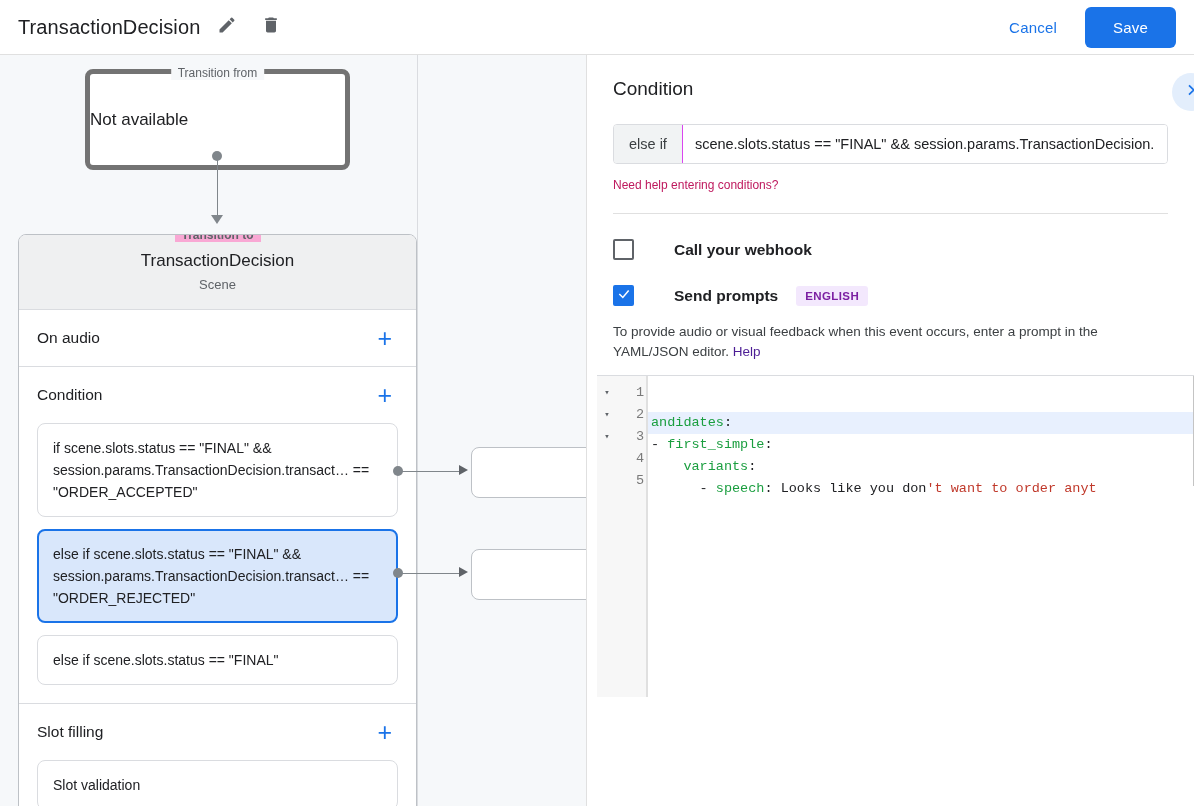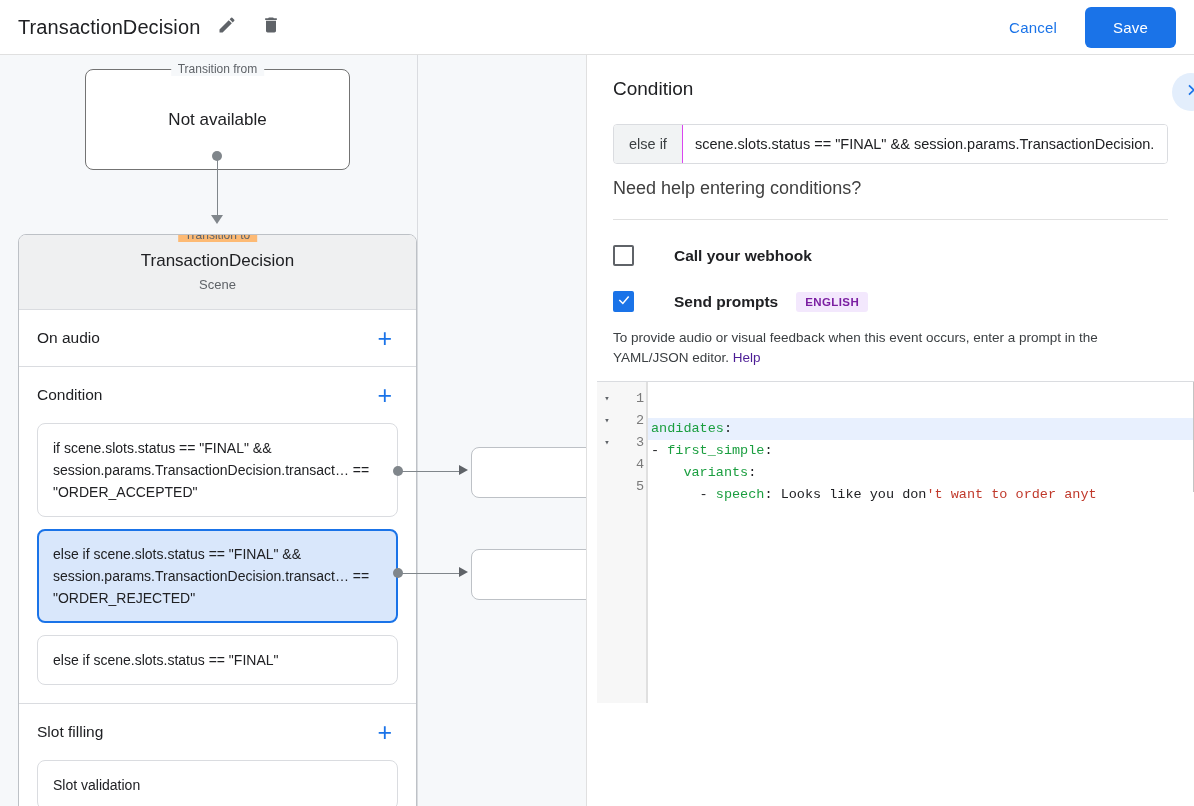--- a/index.html
+++ b/index.html
@@ -40,30 +40,30 @@
   }
 
   
   .canvas {
     position:absolute; top:55px; left:0; width:586px; height:751px;
     background:#f6f8fa; overflow:hidden;
   }
 
   .node-from {
     position:absolute; left:85px; top:14px; width:265px; height:101px;
-    background:#fff; border:1px solid #737373; border-radius:8px;
-    display:flex; align-items:center; justify-content:center;
+    background:#fff; border:5px solid #737373; border-radius:8px;
+    display:flex; align-items:center; 
   }
   .node-from .lbl { font-size:17px; color:#202124; }
   .legend {
     position:absolute; top:-8px; left:50%; transform:translateX(-50%);
     background:#f6f8fa; padding:0 7px; font-size:12px; color:#5f6368;
     white-space:nowrap;
   }
-  .legend.on-grey { background:#fdba74; }
+  .legend.on-grey { background:#f9a8d4;font-weight:bold; }
 
   .dot {
     position:absolute; width:10px; height:10px; border-radius:50%;
     background:#80868b;
   }
   .vline {
     position:absolute; background:#80868b; width:1.5px;
   }
   .arrowdown {
     position:absolute; width:0; height:0;
@@ -146,22 +146,22 @@
     background:#f1f3f4; border-right:1px solid #d946ef;
     display:flex; align-items:center; padding:0 15px;
     font-size:14.5px; color:#3c4043; white-space:nowrap;
   }
   .cond-input {
     flex:1; border:none; outline:none; font-size:14.5px; color:#202124;
     padding:0 12px; font-family:"Liberation Sans", sans-serif;
     background:#fff;
   }
   .link {
-    display:inline-block; margin-top:14px; color:#404040;
-    font-size:18px; cursor:pointer;
+    display:inline-block; margin-top:14px; color:#be185d;
+    font-size:12px; cursor:pointer;
   }
   .rp-hr {
     margin-top:20px; border:none; border-top:1px solid #e0e0e0;
   }
 
   .when-title { font-size:19px; color:#202124; margin-top:26px; }
   .check-row { display:flex; align-items:center; margin-top:25px; }
   .cb {
     width:21px; height:21px; border:2px solid #5f6368; border-radius:2px;
     background:#fff; cursor:pointer; flex:none;

